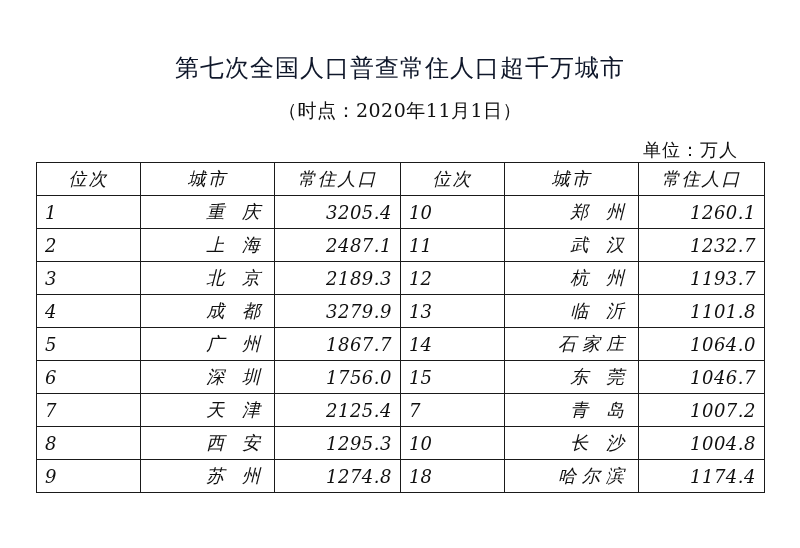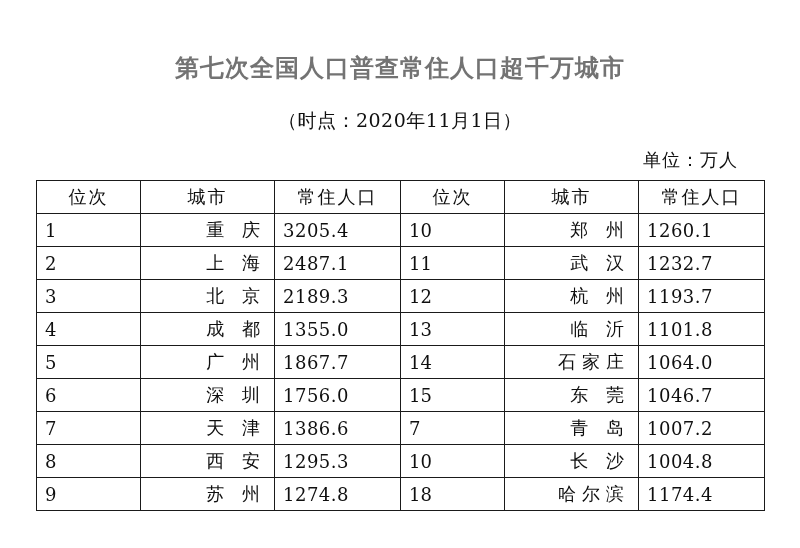--- a/index.html
+++ b/index.html
@@ -17,44 +17,45 @@
   }
   .page {
     width: 800px;
     height: 548px;
     position: relative;
     box-sizing: border-box;
   }
   .title {
     text-align: center;
     font-size: 24px;
-    font-weight: bold;
+    font-weight: normal;
     letter-spacing: 1px;
     margin-top: 52px;
-    color: #737373;
+    color: #0f172a;
     font-family: "DejaVu Serif", "Liberation Serif", serif;
   }
   .subtitle {
     text-align: center;
     font-size: 19px;
-    margin-top: 24px;
+    margin-top: 14px;
     color: #101010;
     letter-spacing: 0.5px;
   }
   .unit {
     text-align: right;
     font-size: 18px;
     margin-top: 14px;
     padding-right: 62px;
     color: #101010;
     letter-spacing: 1px;
   }
   .table-wrap {
-    margin-top: 8px;
+    margin-top: 0;
     padding: 0 36px 0 36px;
+    font-style: italic;
   }
   table.pop-table {
     width: 728px;
     border-collapse: collapse;
     table-layout: fixed;
     background: #fff;
   }
   table.pop-table td, table.pop-table th {
     border: 1.6px solid #1a1a1a;
     height: 32px;
@@ -69,21 +70,21 @@
   table.pop-table th {
     text-align: center;
     letter-spacing: 2px;
     font-weight: normal;
   }
   .col-rank { width: 104px; }
   .col-city { width: 134px; }
   .col-pop  { width: 126px; }
   .cell-rank { text-align: left; padding-left: 12px; }
   .cell-city { text-align: right; letter-spacing: 6px; text-indent: 6px; }
-  .cell-pop  { text-align: left; padding-left: 10px; letter-spacing: 0.5px; }
+  .cell-pop  { text-align: right; padding-left: 10px; letter-spacing: 0.5px; }
   .watermark {
     position: absolute;
     right: 24px;
     bottom: 6px;
     font-size: 15px;
     color: #d8d8d8;
     letter-spacing: 3px;
     user-select: none;
   }
 </style>
@@ -137,21 +138,21 @@
           <td class="cell-rank">3</td>
           <td class="cell-city">北 京</td>
           <td class="cell-pop">2189.3</td>
           <td class="cell-rank">12</td>
           <td class="cell-city">杭 州</td>
           <td class="cell-pop">1193.7</td>
         </tr>
         <tr>
           <td class="cell-rank">4</td>
           <td class="cell-city">成 都</td>
-          <td class="cell-pop">1355.0</td>
+          <td class="cell-pop">3279.9</td>
           <td class="cell-rank">13</td>
           <td class="cell-city">临 沂</td>
           <td class="cell-pop">1101.8</td>
         </tr>
         <tr>
           <td class="cell-rank">5</td>
           <td class="cell-city">广 州</td>
           <td class="cell-pop">1867.7</td>
           <td class="cell-rank">14</td>
           <td class="cell-city">石家庄</td>
@@ -161,21 +162,21 @@
           <td class="cell-rank">6</td>
           <td class="cell-city">深 圳</td>
           <td class="cell-pop">1756.0</td>
           <td class="cell-rank">15</td>
           <td class="cell-city">东 莞</td>
           <td class="cell-pop">1046.7</td>
         </tr>
         <tr>
           <td class="cell-rank">7</td>
           <td class="cell-city">天 津</td>
-          <td class="cell-pop">1386.6</td>
+          <td class="cell-pop">2125.4</td>
           <td class="cell-rank">7</td>
           <td class="cell-city">青 岛</td>
           <td class="cell-pop">1007.2</td>
         </tr>
         <tr>
           <td class="cell-rank">8</td>
           <td class="cell-city">西 安</td>
           <td class="cell-pop">1295.3</td>
           <td class="cell-rank">10</td>
           <td class="cell-city">长 沙</td>

